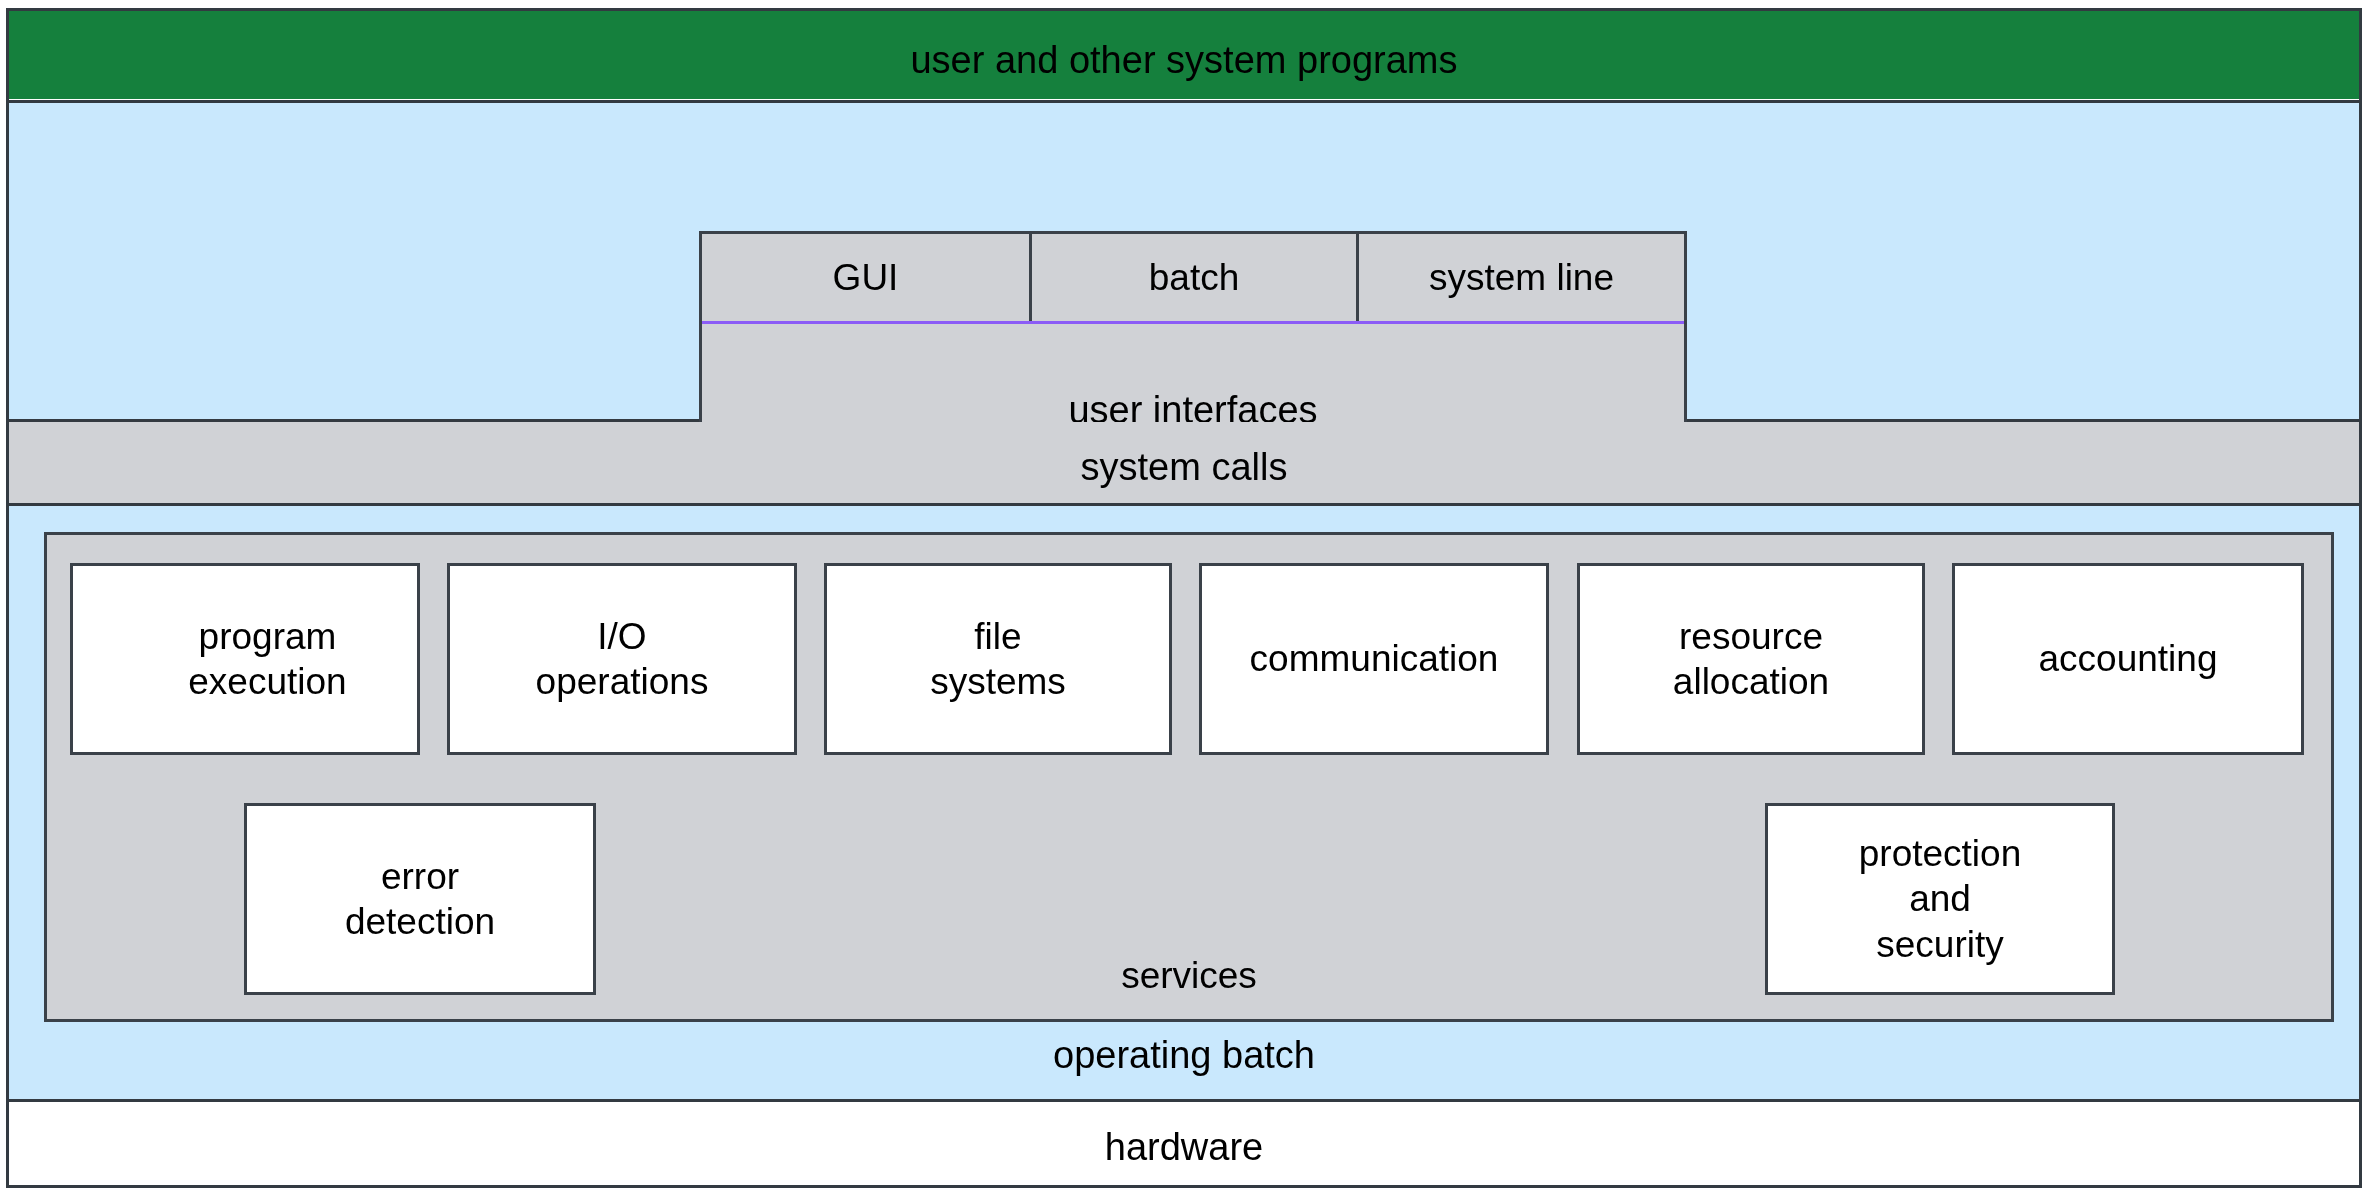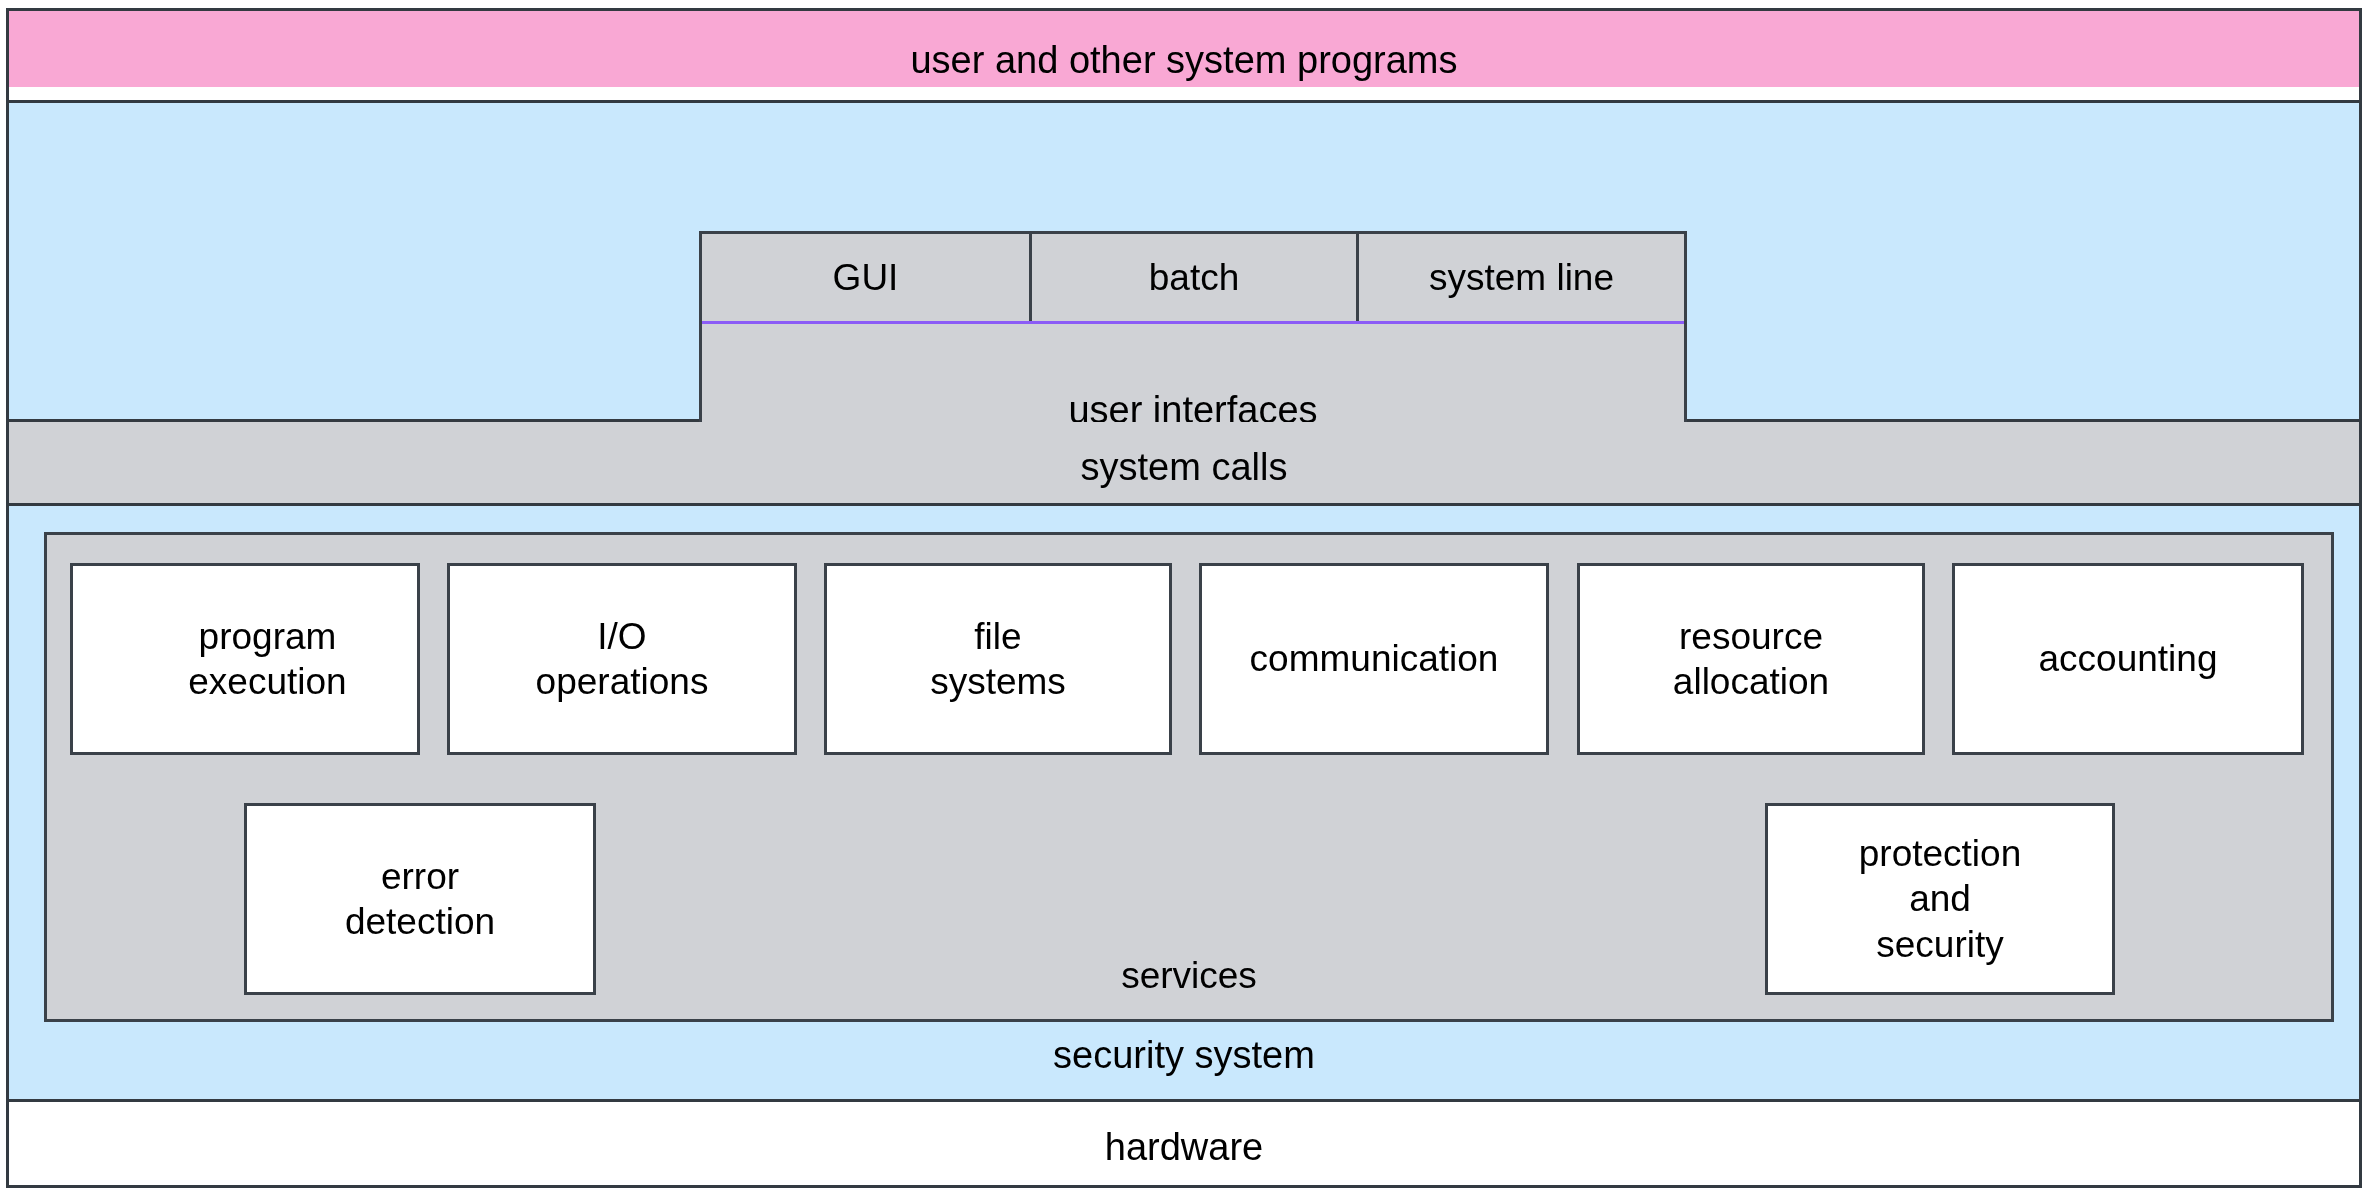--- a/index.html
+++ b/index.html
@@ -35,22 +35,22 @@
   .band {
     position: absolute;
     left: 0;
     box-sizing: border-box;
   }
   .band-white  { background: #ffffff; }
   .band-blue   { background: #c9e8fd; }
   .band-gray   { background: #d0d2d6; }
 
   #band-user-programs {
-    left: 9px; top: 11px; width: 2350px; height: 76px;
-    background: #f9a8d4;
+    left: 9px; top: 11px; width: 2350px; height: 88px;
+    background: #15803d;
   }
   #band-interfaces {
     left: 9px; top: 100px; width: 2350px; height: 322px;
     background: #c9e8fd;
     border-top: 3px solid #333a41;
     border-bottom: 3px solid #333a41;
   }
   #band-system-calls {
     left: 9px; top: 422px; width: 2350px; height: 84px;
     background: #d0d2d6;
@@ -235,20 +235,20 @@
       <div class="service-box service-row-bottom" id="service-error-detection">error
 detection</div>
 
       <div class="service-box service-row-bottom" id="service-protection-security">protection
 and
 security</div>
 
       <div id="services-label">services</div>
     </div>
 
-    <div id="label-operating-system">security system</div>
+    <div id="label-operating-system">operating batch</div>
   </div>
 
   <div class="band band-white" id="band-hardware">
     <div class="band-label" id="label-hardware">hardware</div>
   </div>
 
 </div>
 
 </body></html>

